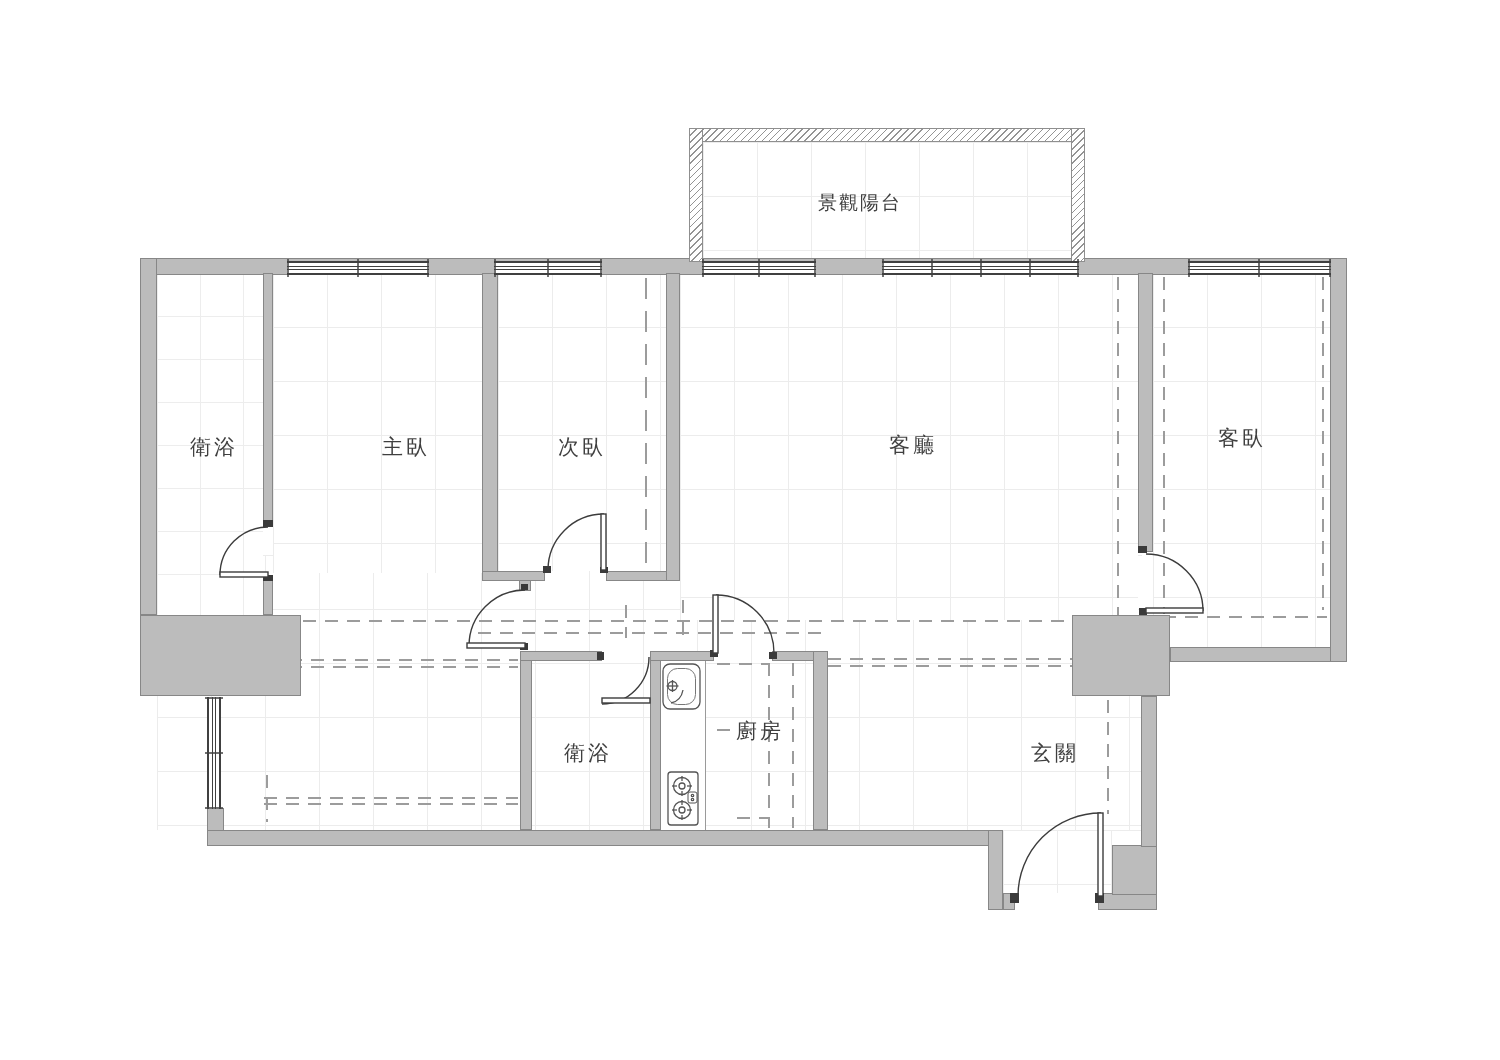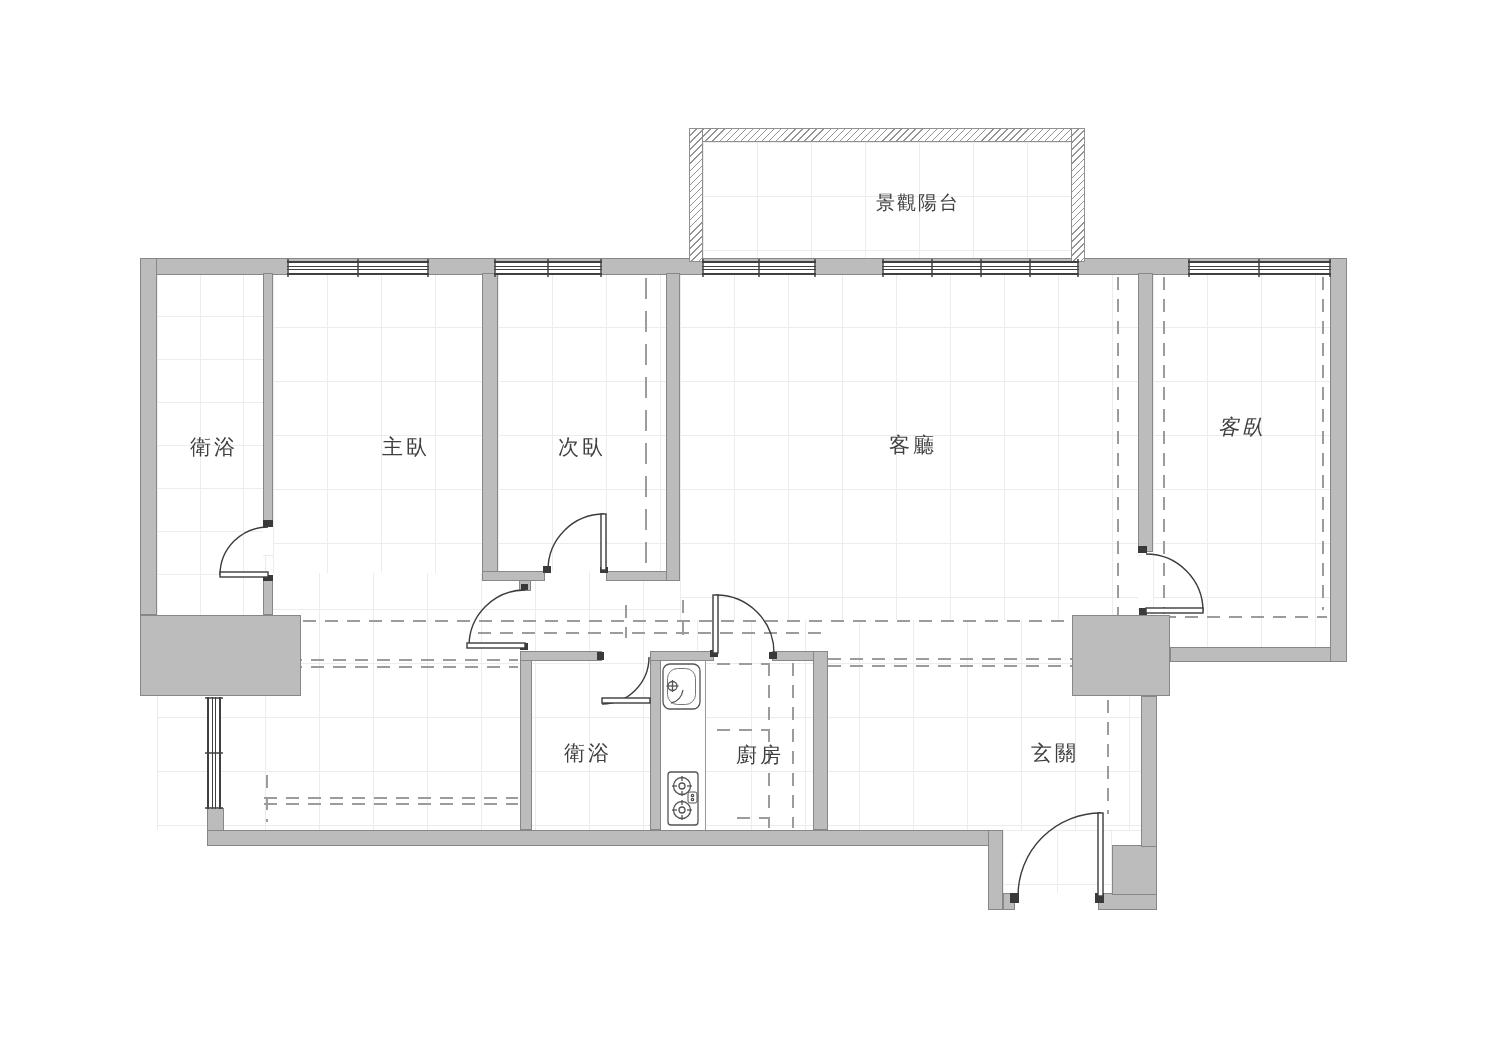--- a/index.html
+++ b/index.html
@@ -206,23 +206,23 @@
       <line x1="682" y1="800" x2="682" y2="805"></line>
         <line x1="682" y1="815" x2="682" y2="820"></line>
       <line x1="672" y1="810" x2="677" y2="810"></line>
         <line x1="687" y1="810" x2="692" y2="810"></line>
       <rect x="688" y="792" width="9" height="11" rx="2" fill="#ffffff" stroke-width="1"></rect>
       <circle cx="692.5" cy="795.5" r="1.2"></circle>
         <circle cx="692.5" cy="799.5" r="1.2"></circle>
     </g>
   </svg>
 
-  <span class="room-label small" style="left:918px;top:203px;">景觀陽台</span>
+  <span class="room-label small" style="left:860px;top:203px;">景觀陽台</span>
   <span class="room-label" style="left:214px;top:447px;">衛浴</span>
   <span class="room-label" style="left:406px;top:447px;">主臥</span>
   <span class="room-label" style="left:582px;top:447px;">次臥</span>
   <span class="room-label" style="left:913px;top:445px;">客廳</span>
-  <span class="room-label" style="left:1242px;top:427px;font-style:italic;">客臥</span>
+  <span class="room-label" style="left:1242px;top:438px;">客臥</span>
   <span class="room-label" style="left:588px;top:753px;">衛浴</span>
-  <span class="room-label" style="left:760px;top:755px;">廚房</span>
+  <span class="room-label" style="left:760px;top:731px;">廚房</span>
   <span class="room-label" style="left:1055px;top:753px;">玄關</span>
 
 </div>
 
 </body></html>

